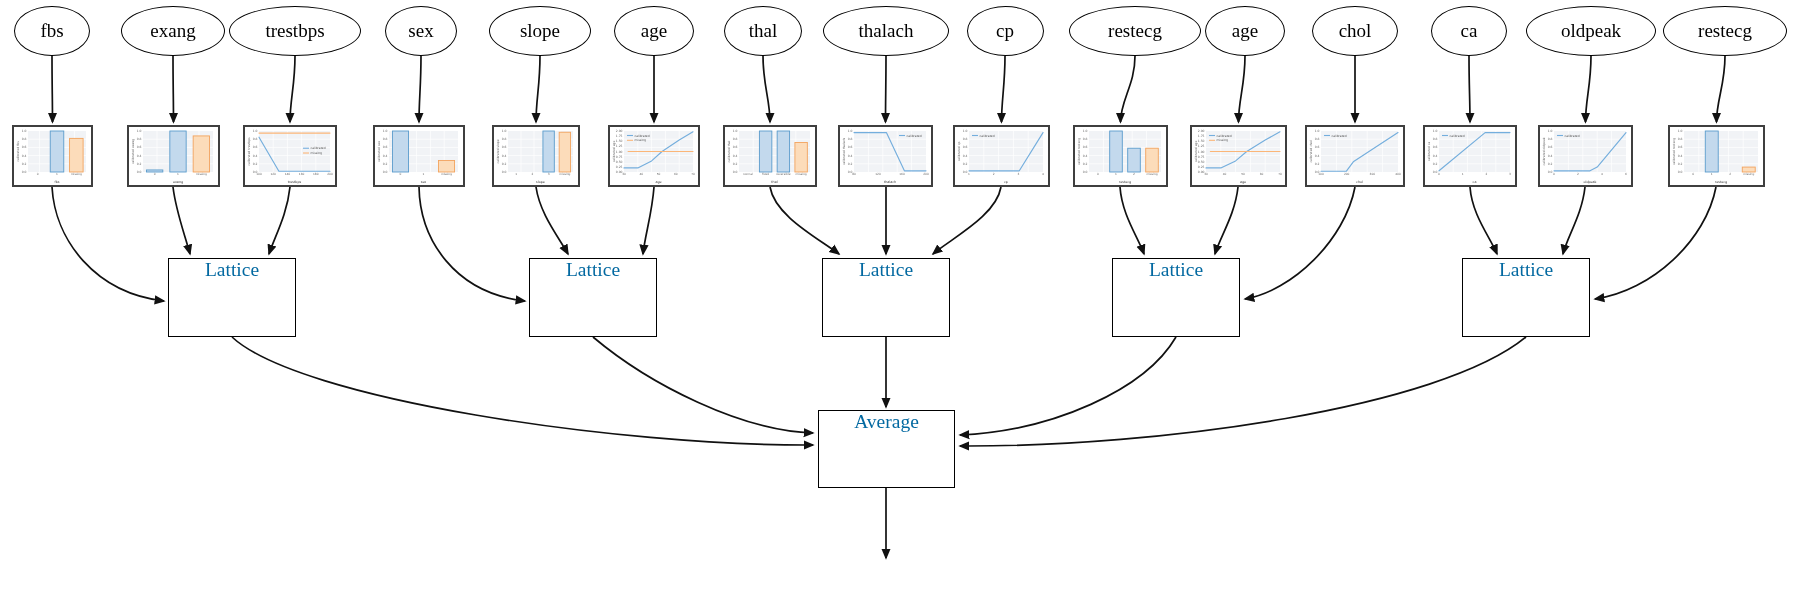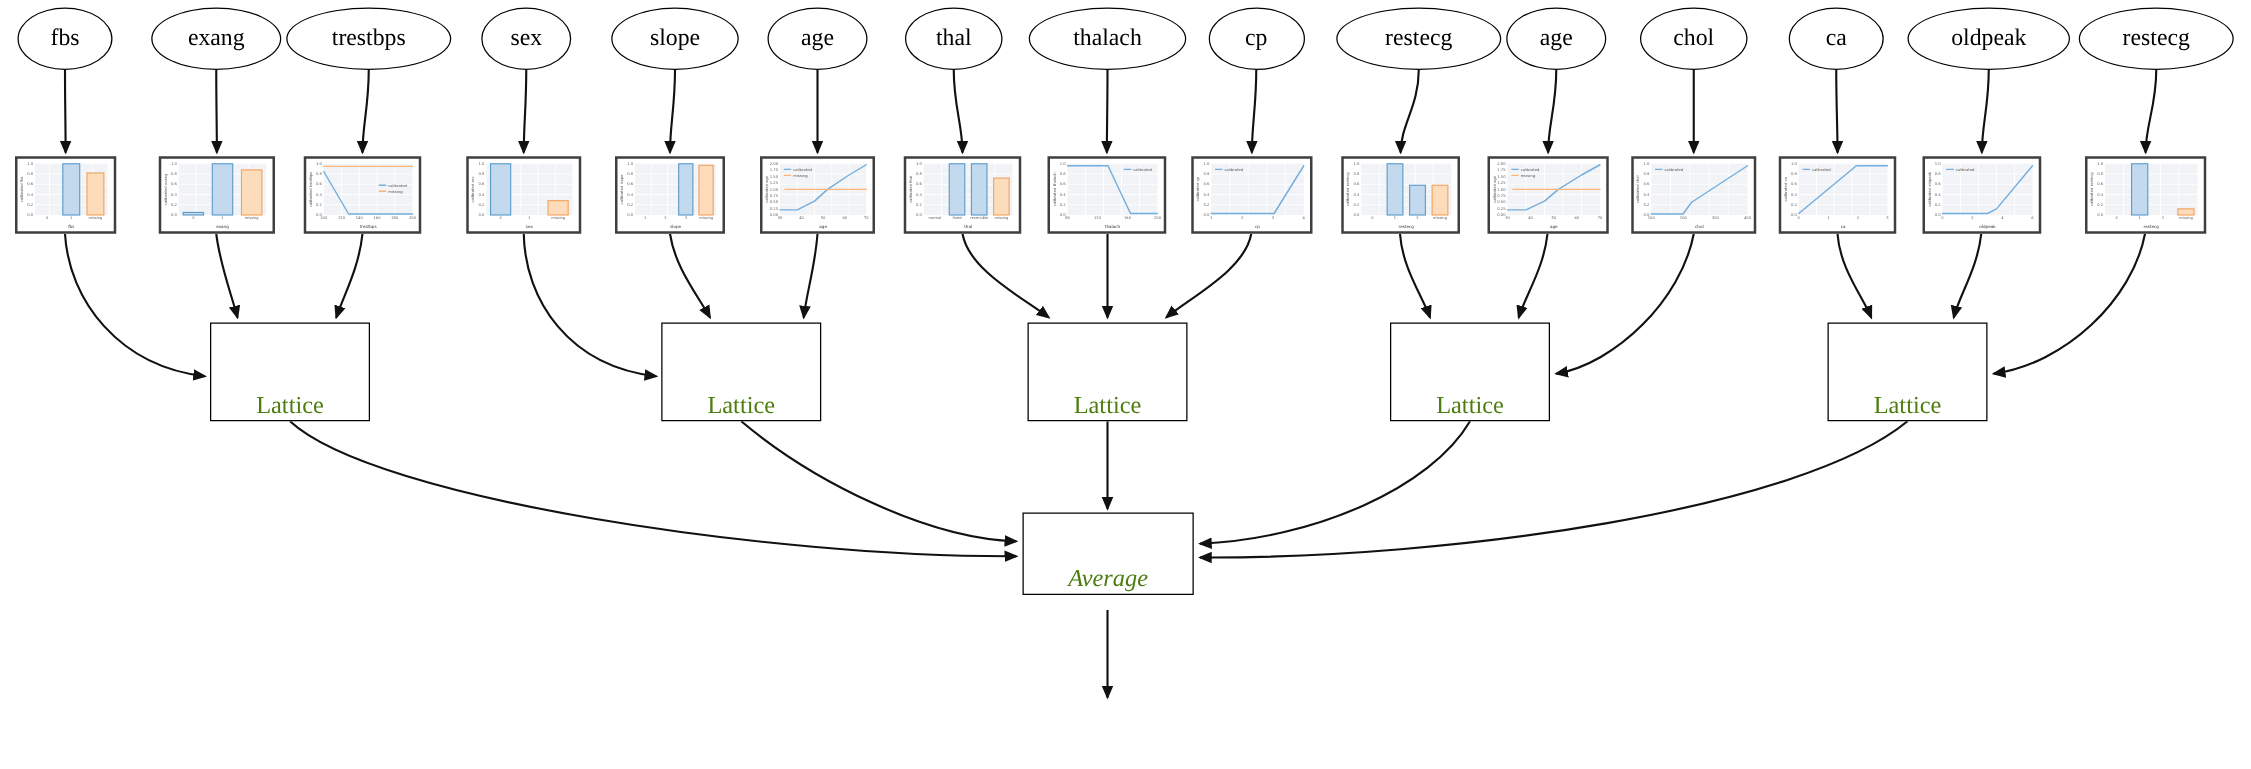--- a/index.html
+++ b/index.html
@@ -6,22 +6,22 @@
   .canvas{position:relative;width:1801px;height:615px;background:#ffffff;
           font-family:"Liberation Serif",serif;overflow:hidden;padding-left:31px;}
   #edges{position:absolute;left:0;top:0;z-index:1;}
   .node-ellipse{position:absolute;z-index:2;background:#fff;border:1.6px solid #000;
           border-radius:50%;display:flex;align-items:center;justify-content:center;
           font-size:19px;color:#000;box-sizing:border-box;}
   .chartbox{position:absolute;z-index:2;background:#fff;border:2.4px solid #3f3f3f;
           box-sizing:border-box;}
   .chartbox svg{display:block;}
   .rectnode{position:absolute;z-index:2;background:#fff;border:1.6px solid #000;
-          display:flex;align-items:flex-end;justify-content:center;font-size:19.5px;
-          color:#4d7c0f;box-sizing:border-box;}
+          display:flex;align-items:flex-start;justify-content:center;font-size:19.5px;
+          color:#0369a1;box-sizing:border-box;}
   .chart-font{font-family:"DejaVu Sans",sans-serif;}
 </style>
 </head>
 <body>
 
 <div class="canvas">
   <svg id="edges" width="1801" height="615">
       <defs>
         <marker id="arr" viewBox="0 0 10 10" refX="8.5" refY="5" markerWidth="6.5" markerHeight="6.5" orient="auto">
           <path d="M0,0.8 L10,5 L0,9.2 z" fill="#111111"></path>
@@ -553,16 +553,16 @@
       <div class="rectnode" style="left: 822px; top: 258px; width: 128px; height: 79px;">
         <span>Lattice</span>
       </div>
       <div class="rectnode" style="left: 1112px; top: 258px; width: 128px; height: 79px;">
         <span>Lattice</span>
       </div>
       <div class="rectnode" style="left: 1462px; top: 258px; width: 128px; height: 79px;">
         <span>Lattice</span>
       </div>
     </div>
-  <div class="rectnode" id="avg" style="left:818px;top:410px;width:137px;height:66px;font-style:italic;">
+  <div class="rectnode" id="avg" style="left:818px;top:410px;width:137px;height:78px;">
     <span>Average</span>
   </div>
 </div>
 
 </body></html>

